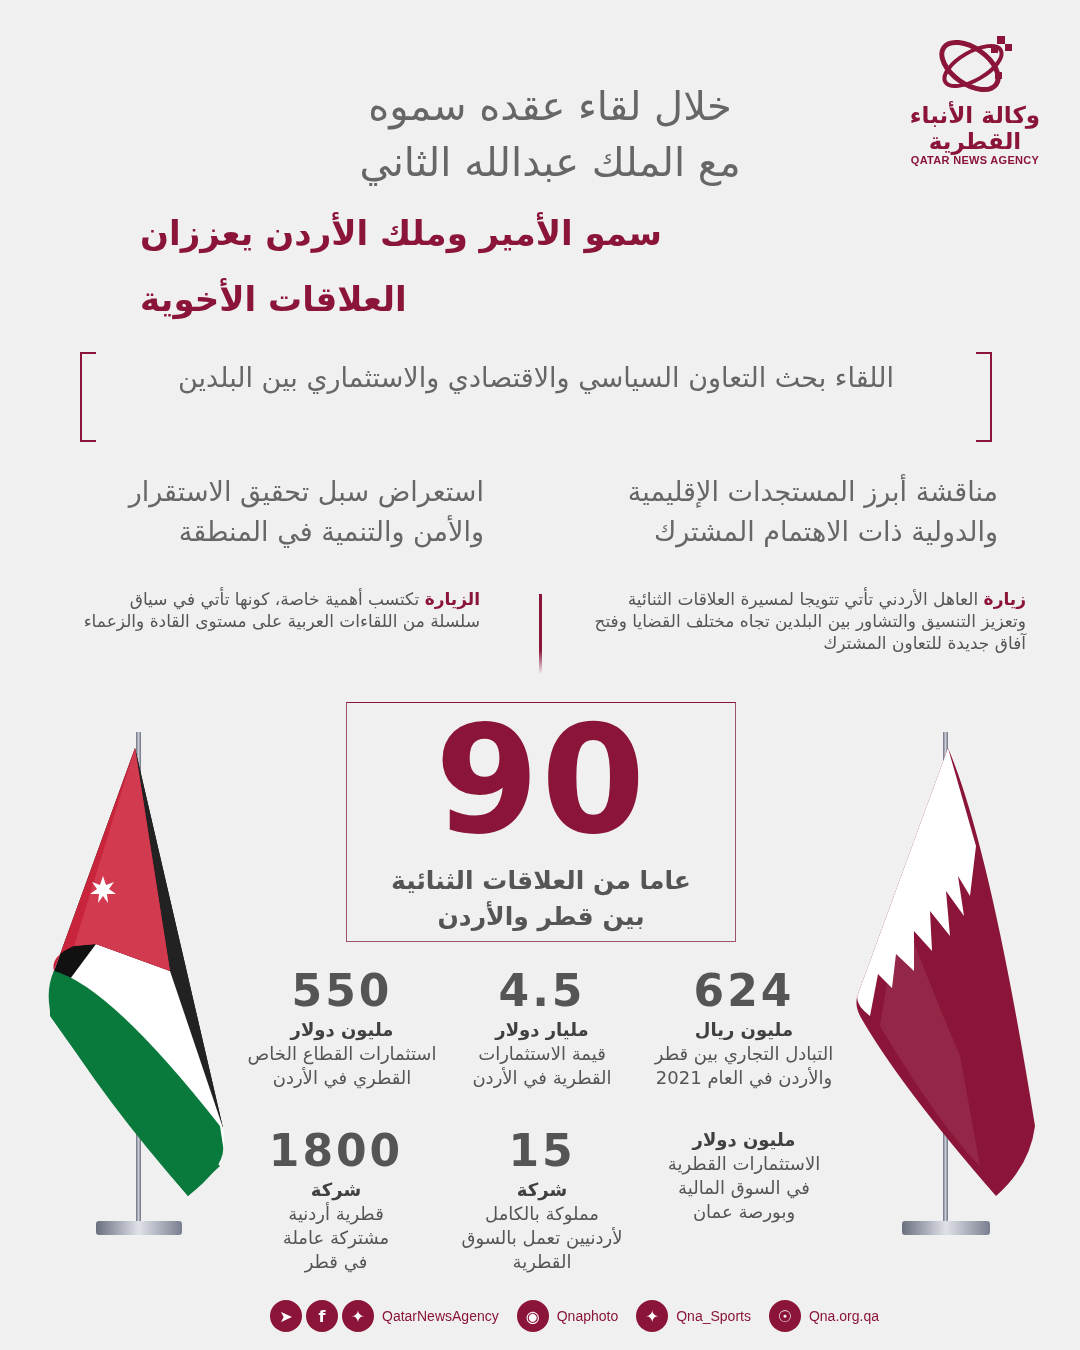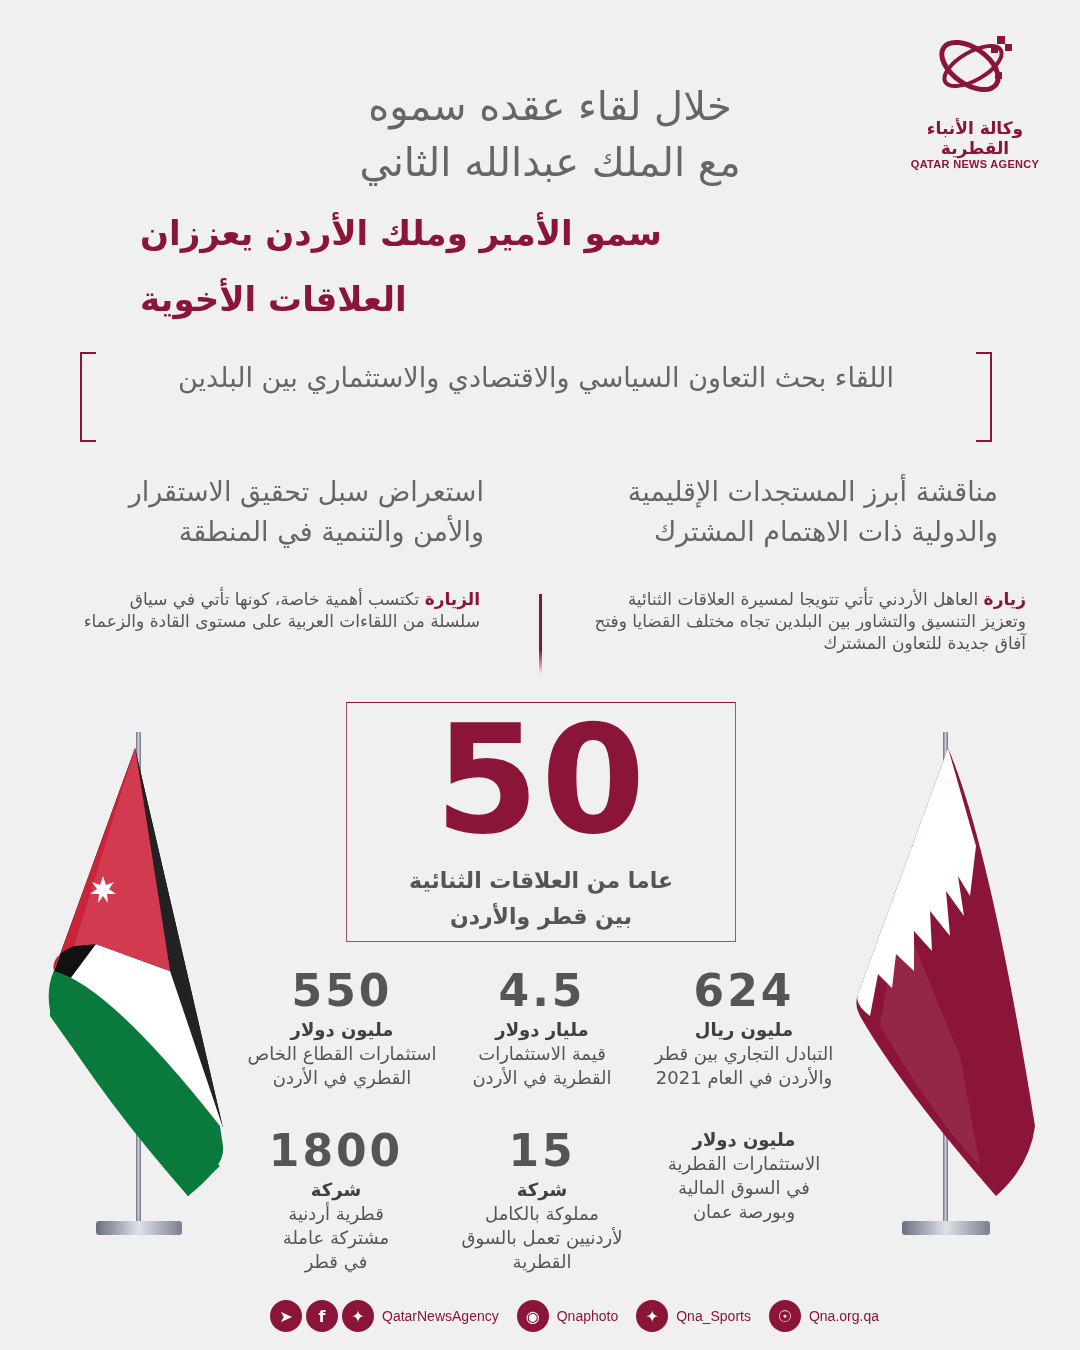--- a/index.html
+++ b/index.html
@@ -10,21 +10,21 @@
     color: #5a5a5a;
     position: relative;
     overflow: hidden;
   }
   .abs { position: absolute; }
   .rtl { direction: rtl; }
 
   
   .logo { left: 890px; top: 30px; width: 170px; height: 130px; text-align: center; }
   .logo svg { display: block; margin: 0 auto; }
-  .logo-ar { font-size: 17px; font-weight: bold; color: #8b1538; margin-top: 18px; direction: rtl; }
+  .logo-ar { font-size: 23px; font-weight: bold; color: #8b1538; margin-top: 2px; direction: rtl; }
   .logo-en { font-size: 11px; font-weight: bold; color: #8b1538; letter-spacing: 0.3px; font-family: "Liberation Sans", sans-serif; }
 
   
   .subhead { left: 180px; width: 740px; text-align: center; font-size: 40px; line-height: 56px; color: #666; top: 78px; }
   .headline { left: 140px; width: 800px; text-align: left; font-size: 34px; line-height: 66px; color: #8b1538; font-weight: bold; top: 200px; }
 
   
   .bracket { top: 352px; left: 80px; width: 912px; height: 90px; }
   .bracket .bl, .bracket .br { position: absolute; top: 0; width: 16px; height: 90px; border: 2px solid #8b1538; }
   .bracket .bl { left: 0; border-right: none; }
@@ -39,21 +39,21 @@
   
   .note { top: 588px; font-size: 17px; line-height: 22px; color: #555; direction: rtl; text-align: right; }
   .note b { color: #8b1538; font-weight: bold; }
   .note-right { left: 590px; width: 436px; }
   .note-left { left: 80px; width: 400px; }
   .vdivider { left: 539px; top: 594px; width: 3px; height: 80px; background: linear-gradient(#8b1538 70%, rgba(139,21,56,0)); }
 
   
   .fifty-box { left: 346px; top: 702px; width: 390px; height: 240px; border: 1.5px solid #a05070; border-top-color:#8b1538; }
   .fifty-num { position: absolute; left: 0; right: 0; top: 2px; text-align: center; font-size: 150px; line-height: 150px; font-weight: bold; color: #8b1538; font-family: "DejaVu Sans", sans-serif; letter-spacing: 2px; }
-  .fifty-cap { position: absolute; left: 0; right: 0; top: 160px; text-align: center; font-size: 22px; line-height: 36px; font-weight: bold; color: #555; direction: rtl; }
+  .fifty-cap { position: absolute; left: 0; right: 0; top: 160px; text-align: center; font-size: 25px; line-height: 36px; font-weight: bold; color: #555; direction: rtl; }
 
   
   .stat { width: 220px; text-align: center; direction: rtl; }
   .stat-num { font-size: 44px; line-height: 50px; font-weight: bold; color: #555; font-family: "DejaVu Sans", sans-serif; letter-spacing: 3px; direction: ltr; }
   .stat-unit { font-size: 18px; line-height: 24px; font-weight: bold; color: #404040; margin-top: 2px; }
   .stat-desc { font-size: 18px; line-height: 24px; color: #555; }
 
   
   .flag { top: 726px; width: 200px; height: 560px; }
 
@@ -107,21 +107,21 @@
 
 <div class="abs note note-right">
   <b>زيارة</b><span> العاهل الأردني تأتي تتويجا لمسيرة العلاقات الثنائية وتعزيز التنسيق والتشاور بين البلدين تجاه مختلف القضايا وفتح آفاق جديدة للتعاون المشترك</span>
 </div>
 <div class="abs vdivider"></div>
 <div class="abs note note-left">
   <b>الزيارة</b><span> تكتسب أهمية خاصة، كونها تأتي في سياق سلسلة من اللقاءات العربية على مستوى القادة والزعماء</span>
 </div>
 
 <div class="abs fifty-box">
-  <div class="fifty-num">50</div>
+  <div class="fifty-num">90</div>
   <div class="fifty-cap">
     <div>عاما من العلاقات الثنائية</div>
     <div>بين قطر والأردن</div>
   </div>
 </div>
 
 <div class="abs stat" style="left:634px; top:966px;">
   <div class="stat-num">624</div>
   <div class="stat-unit">مليون ريال</div>
   <div class="stat-desc">التبادل التجاري بين قطر</div>

